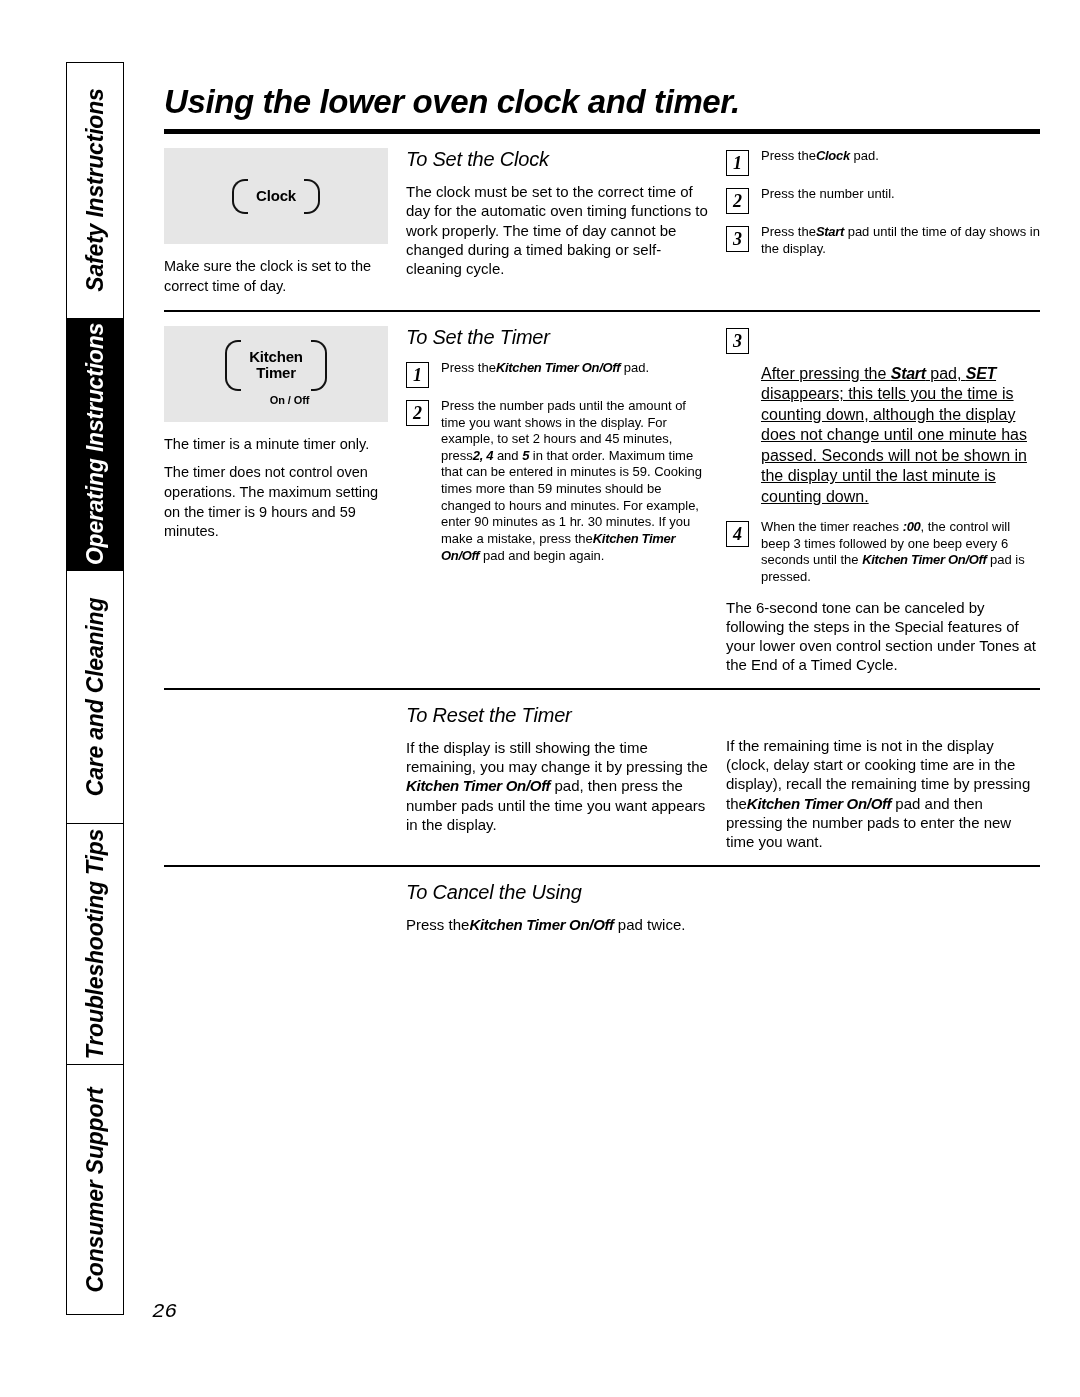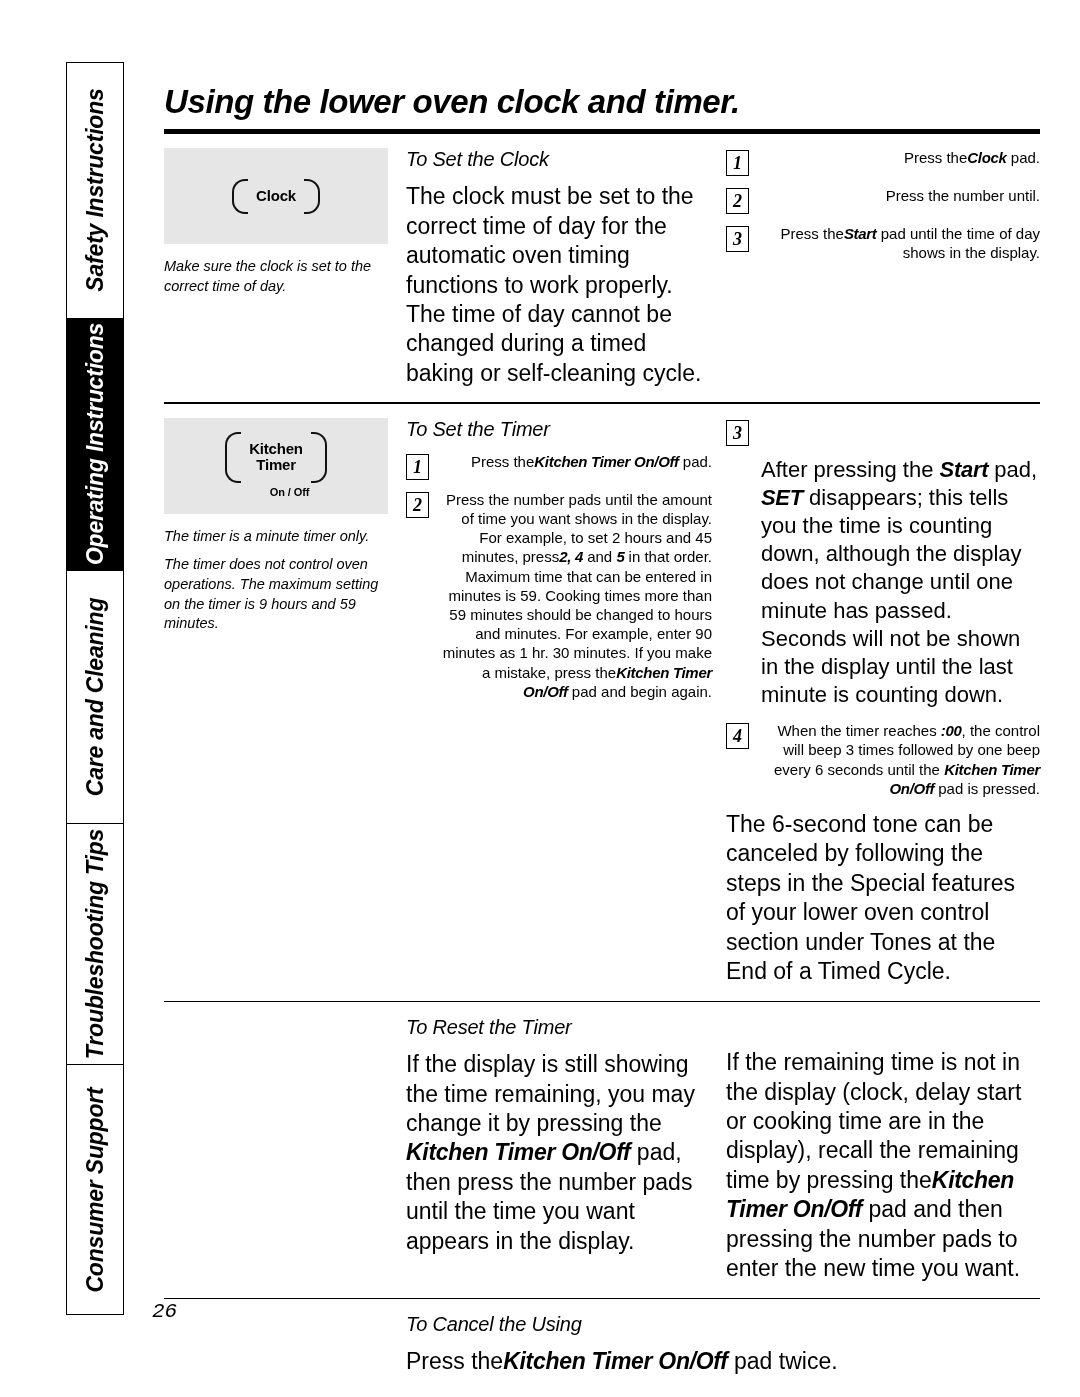--- a/index.html
+++ b/index.html
@@ -139,37 +139,36 @@
   .pad-sub {
     font-size: 11px;
     font-weight: bold;
     margin-top: 5px;
     letter-spacing: -0.1px;
     margin-left: 27px;
   }
 
   .art-note {
     font-size: 14.5px;
-    font-style: italic;
     line-height: 1.35;
     margin-top: 13px;
   }
   .art-note p { margin: 0 0 9px 0; }
   .art-note p:last-child { margin-bottom: 0; }
 
   
   h2.sub {
     font-size: 20px;
     font-weight: normal;
     font-style: italic;
     margin: 0 0 11px 0;
     letter-spacing: -0.2px;
   }
   .body {
-    font-size: 23px;
+    font-size: 15px;
     line-height: 1.28;
     margin: 0 0 12px 0;
   }
   .body:last-child { margin-bottom: 0; }
   .bi { font-weight: bold; font-style: italic; letter-spacing: -0.3px; }
 
   
   .step {
     display: flex;
     align-items: flex-start;
@@ -187,30 +186,30 @@
     font-style: italic;
     font-family: "Liberation Serif", serif;
     display: flex;
     align-items: center;
     justify-content: center;
     margin-right: 12px;
     margin-top: 2px;
     line-height: 1;
   }
   .step-text {
-    font-size: 15px;
+    font-size: 13px;
     line-height: 1.28;
     flex: 1 1 auto;
-    text-align: right;
   }
   .step-cont {
     margin-left: 35px;
-    font-size: 22px;
+    font-size: 16px;
     line-height: 1.28;
     margin-bottom: 12px;
+    text-decoration: underline;
   }
 
   
   #page-number {
     position: absolute;
     left: 152px;
     top: 1300px;
     font-size: 21px;
     font-style: italic;
     font-family: Liberation Mono, monospace;

